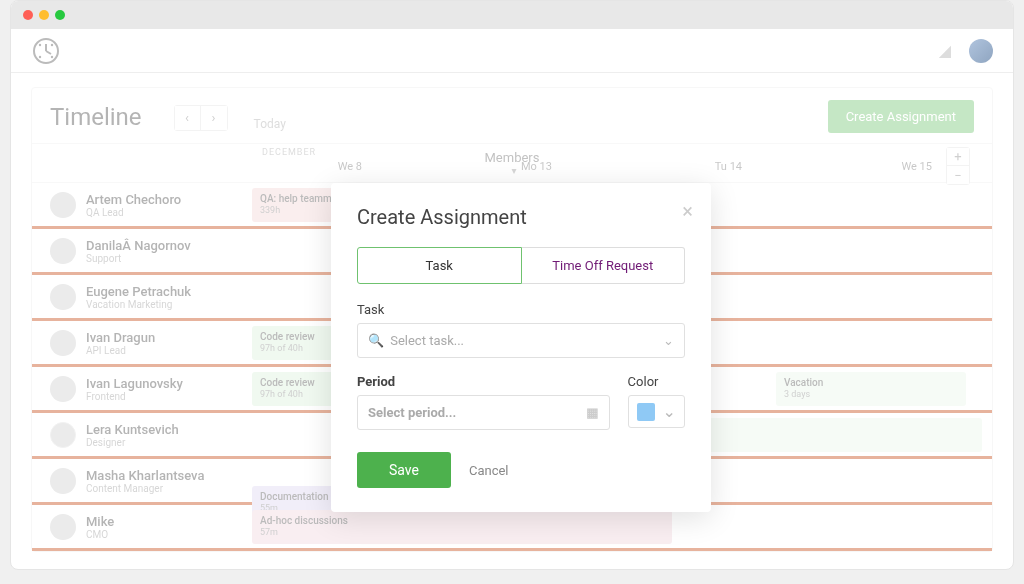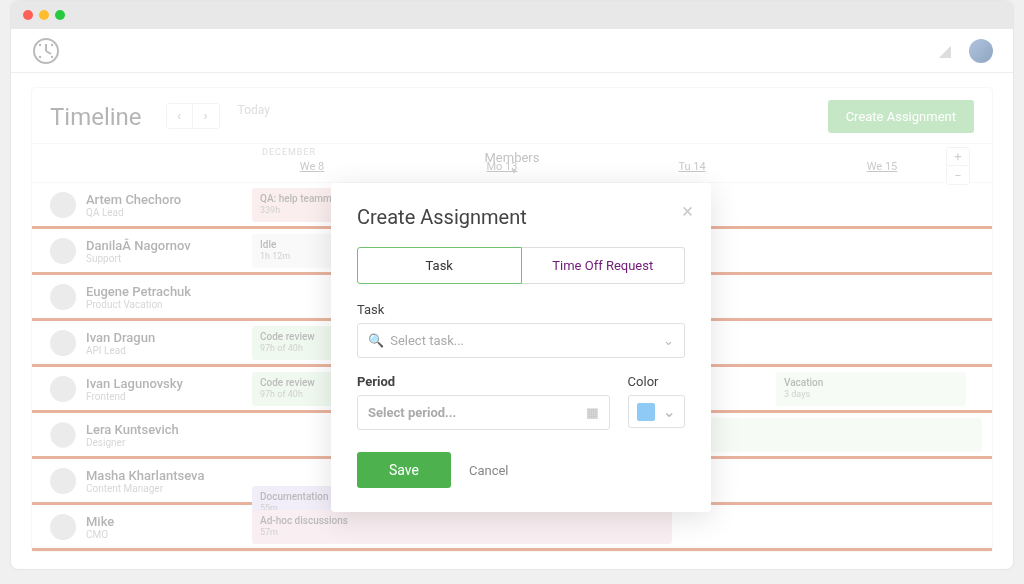--- a/index.html
+++ b/index.html
@@ -8,32 +8,32 @@
 .browser-bar { height:28px; background:#e8e8e8; display:flex; align-items:center; padding:0 12px; gap:6px; }
 .dot { width:10px; height:10px; border-radius:50%; }
 .dot.red{background:#ff5f56;} .dot.yellow{background:#ffbd2e;} .dot.green{background:#27c93f;}
 .header { height:44px; border-bottom:1px solid #eee; display:flex; align-items:center; justify-content:space-between; padding:0 20px; }
 .logo svg{display:block;}
 .header-right{display:flex;align-items:center;gap:18px;}
 .avatar-sm{width:24px;height:24px;border-radius:50%;background:linear-gradient(135deg,#b0c4de,#8fa5c0);}
 .content { padding:14px 20px 0; position:relative; }
 .card { background:#fff; border:1px solid #eaeaea; border-radius:4px; padding:0; }
 .card-head { display:flex; align-items:center; justify-content:space-between; padding:12px 18px 10px; }
-.title-row { display:flex; align-items:flex-start; gap:10px; }
+.title-row { display:flex; align-items:flex-end; gap:18px; }
 .page-title { font-size:24px; font-weight:400; color:#444;}
 .nav-arrows { display:flex; border:1px solid #e0e0e0; border-radius:3px; margin-left:14px;}
 .nav-arrows button { width:26px; height:24px; background:#fff; border:none; color:#888; cursor:pointer; }
 .nav-arrows button:first-child{border-right:1px solid #e0e0e0;}
 .today-link { color:#aaa; font-size:12px; margin-left:8px;}
 .create-btn { background:#6fc26f; color:#fff; border:none; padding:9px 18px; border-radius:3px; font-size:13px; cursor:pointer;}
 .members-row { border-top:1px solid #eee; display:flex; align-items:center; padding:6px 18px; font-size:13px; color:#666; position:relative;flex-direction:column;}
 .members-row .chev{margin-left:4px;color:#999;font-size:10px;}
 .month-label{position:absolute;left:230px;top:3px;font-size:9px;letter-spacing:1px;color:#aaa;}
 .day-labels{display:flex;position:absolute;left:230px;right:60px;top:16px;font-size:11px;color:#777;justify-content:space-between;}
-.day-labels span{width:100px;text-align:center;text-decoration:underline;}
+.day-labels span{width:100px;text-align:right;}
 .zoom-ctrl{position:absolute;right:22px;top:3px;border:1px solid #e0e0e0;border-radius:3px;display:flex;flex-direction:column;}
 .zoom-ctrl button{width:22px;height:18px;background:#fff;border:none;color:#888;cursor:pointer;font-size:13px;}
 .zoom-ctrl button:first-child{border-bottom:1px solid #e0e0e0;}
 .rows { border-top:1px solid #eee; }
 .row { display:flex; align-items:center; height:46px; border-bottom:3px solid #c2410c; padding:0 18px; position:relative;}
 .row .avatar{width:26px;height:26px;border-radius:50%;background:#ccc;margin-right:10px;flex-shrink:0;}
 .row .info .name{font-size:13px;color:#444;font-weight:500;}
 .row .info .role{font-size:10px;color:#999;}
 .task-bar{position:absolute;left:220px;height:34px;border-radius:3px;padding:3px 8px;font-size:10px;display:flex;flex-direction:column;justify-content:center;line-height:1.2;}
 .task-bar .t{color:#555;font-weight:500;}
@@ -138,30 +138,26 @@
               <div class="t">QA: help teammate</div>
               <div class="d">339h</div>
             </div>
           </div>
           <div class="row">
             <div class="avatar av2"></div>
             <div class="info">
               <div class="name">DanilaÂ Nagornov</div>
               <div class="role">Support</div>
             </div>
-            <div class="task-bar bg-grey" style="width: 110px;">
-              <div class="t">Idle</div>
-              <div class="d">1h 12m</div>
-            </div>
           </div>
           <div class="row">
             <div class="avatar av3"></div>
             <div class="info">
               <div class="name">Eugene Petrachuk</div>
-              <div class="role">Product Vacation</div>
+              <div class="role">Vacation Marketing</div>
             </div>
           </div>
           <div class="row">
             <div class="avatar av4"></div>
             <div class="info">
               <div class="name">Ivan Dragun</div>
               <div class="role">API Lead</div>
             </div>
             <div class="task-bar bg-green" style="width: 110px;">
               <div class="t">Code review</div>

